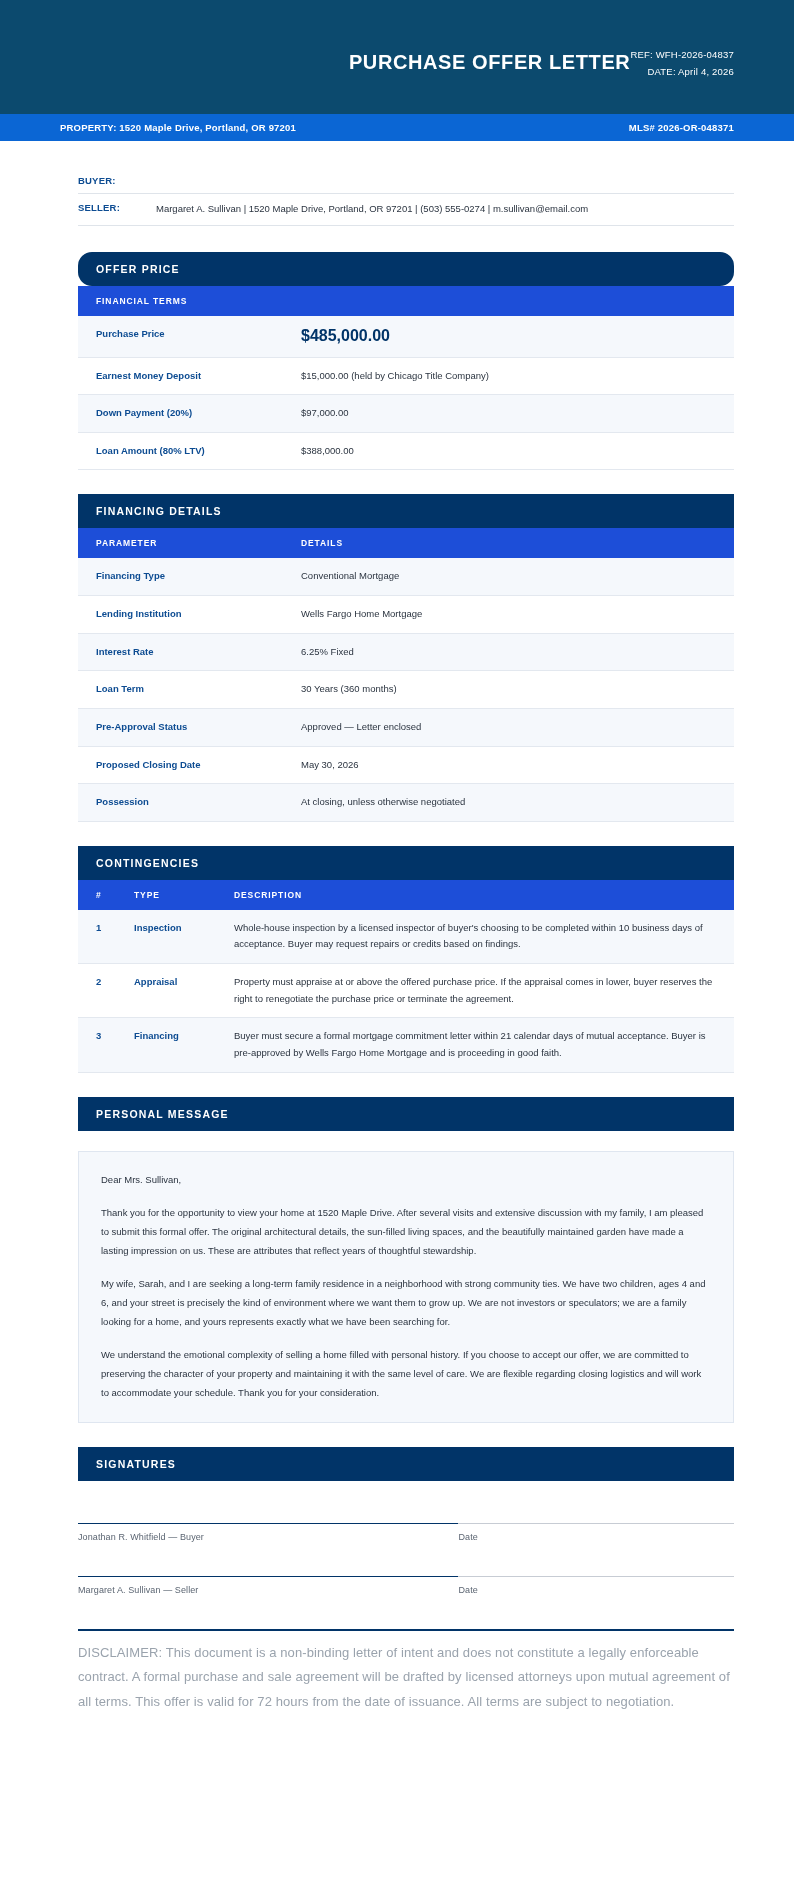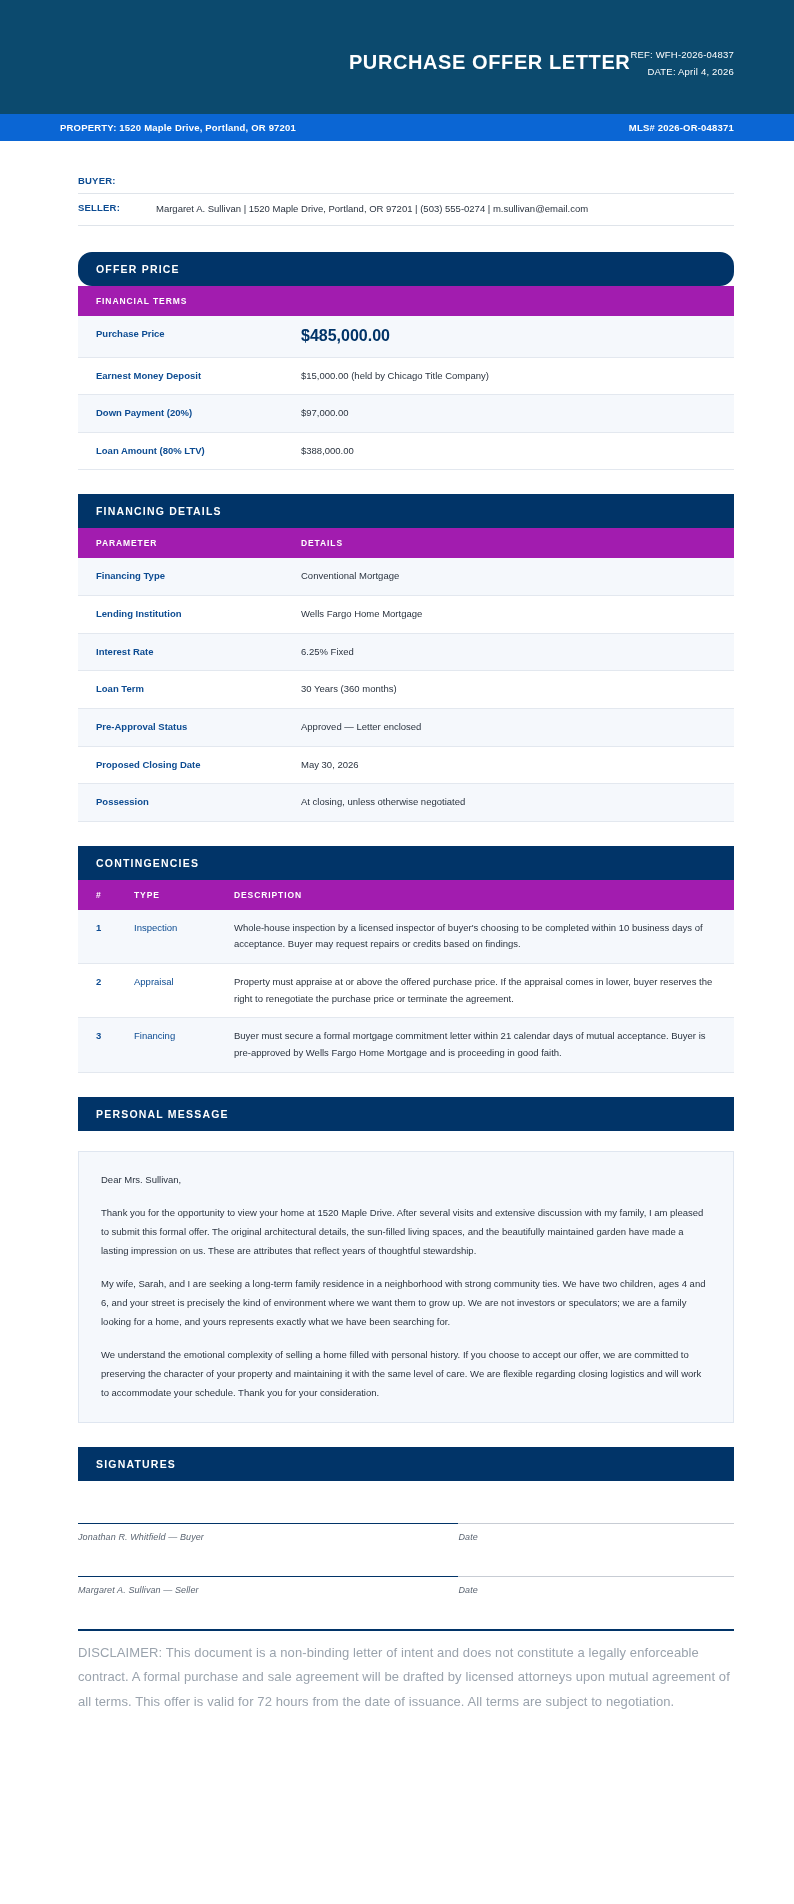--- a/index.html
+++ b/index.html
@@ -85,21 +85,21 @@
     font-weight: bold;
     letter-spacing: 1.2px;
     padding: 11px 18px;
     margin-top: 24px;
   }
   .section-band.first { margin-top: 0; border-radius: 14px; }
 
   
   .tbl { width: 100%; border-collapse: collapse; table-layout: fixed; }
   .tbl thead th {
-    background: #a21caf;
+    background: #1d4ed8;
     color: #ffffff;
     font-size: 8.5px;
     font-weight: bold;
     letter-spacing: 0.9px;
     text-align: left;
     padding: 10px 18px;
   }
   .tbl td {
     border-bottom: 1px solid #e3e8ef;
     padding: 10px 18px;
@@ -117,41 +117,41 @@
     color: #013468;
     line-height: 1.3;
   }
 
   
   .tbl-financial col.c1 { width: 205px; }
   .tbl-financing col.c1 { width: 205px; }
   .tbl-contingency col.c1 { width: 38px; }
   .tbl-contingency col.c2 { width: 100px; }
   .cell-num { font-weight: bold; color: #0d4c92; }
-  .cell-type { font-weight: normal; color: #0d4c92; }
+  .cell-type { font-weight: bold; color: #0d4c92; }
   .cell-desc { color: #2b3440; }
 
   
   .message-box {
     background: #f5f8fc;
     border: 1px solid #dfe6f0;
     padding: 18px 22px 20px 22px;
     margin-top: 20px;
   }
   .message-box p {
     margin: 0 0 14px 0;
     font-size: 9.5px;
     line-height: 2;
     color: #2b3440;
   }
   .message-box p:last-child { margin-bottom: 0; }
 
   
   .sign-area { padding-top: 42px; }
-  .sign-row { display: flex; gap: 0; margin-bottom: 34px; font-style: italic; }
+  .sign-row { display: flex; gap: 0; margin-bottom: 34px; }
   .sign-block { flex: 0 0 58%; }
   .sign-block.date-block { flex: 1; }
   .sign-line { border-top: 1.5px solid #013468; }
   .sign-line.faint { border-top: 1px solid #c7ccd4; }
   .sign-caption {
     font-size: 9px;
     color: #5b6572;
     padding-top: 8px;
     letter-spacing: 0.1px;
   }

